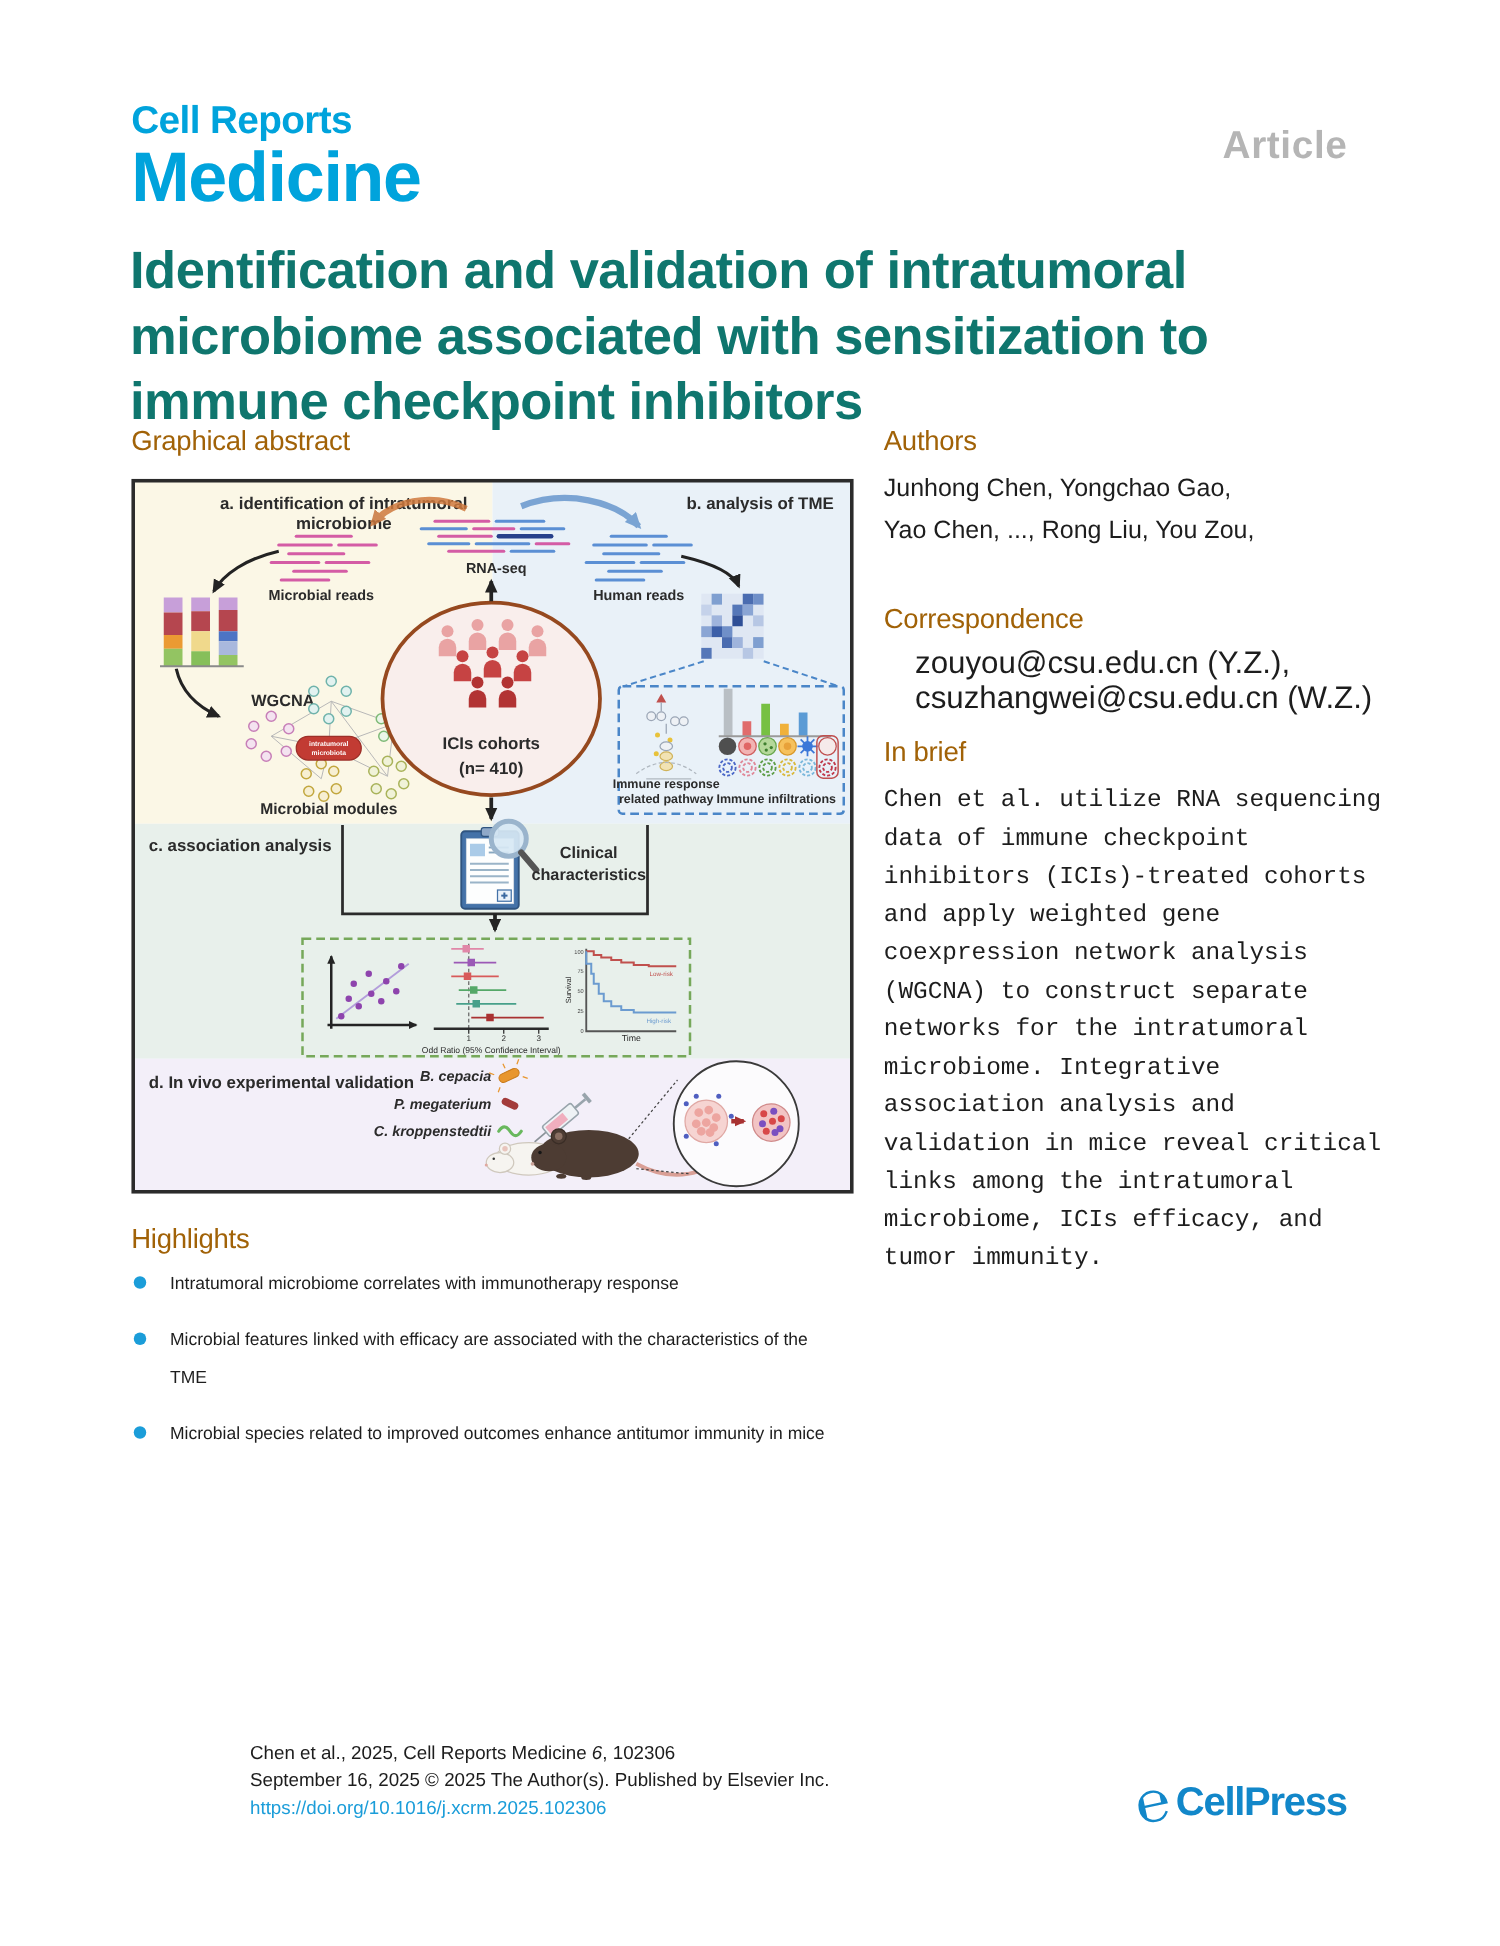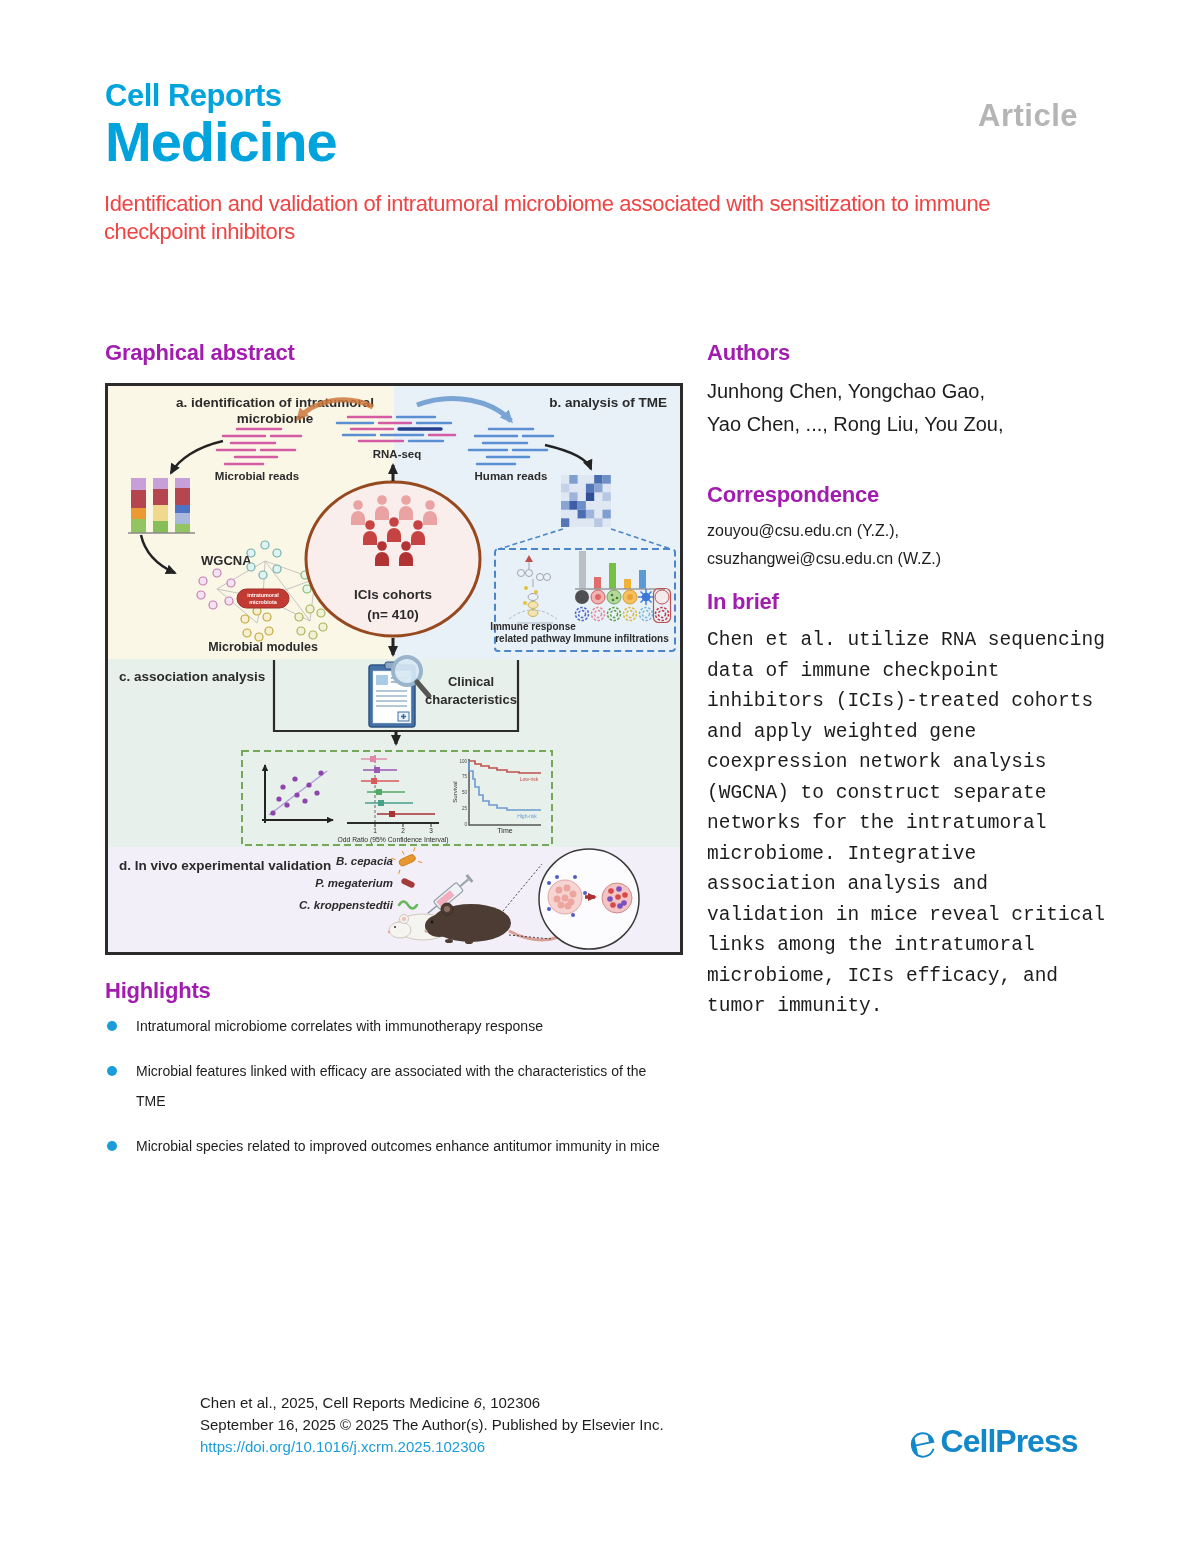--- a/index.html
+++ b/index.html
@@ -6,26 +6,26 @@
   .page {
     position:relative; width:1200px; height:1557px; margin:0 auto;
     background:#ffffff; font-family:"Liberation Sans", sans-serif; color:#231f20;
     overflow:hidden;
   }
   
   .logo { position:absolute; left:105px; top:80px; color:#00a3dc; font-weight:bold; line-height:1; letter-spacing:-0.5px; }
   .logo .l1 { font-size:31px; }
   .logo .l2 { font-size:56px; margin-top:3px; letter-spacing:-1px; }
   .article-badge { position:absolute; right:122px; top:98px; font-size:31px; font-weight:bold; color:#b5b5b5; letter-spacing:0.5px; }
-  .title { position:absolute; left:104px; top:190px; width:985px; font-size:22px; font-weight:normal; line-height:1.25; letter-spacing:-0.4px; color:#ef4444; }
+  .title { position:absolute; left:104px; top:190px; width:985px; font-size:42px; font-weight:bold; line-height:1.25; letter-spacing:-0.4px; color:#0f766e; }
   
-  .heading { position:absolute; color:#a21caf; font-size:22px; font-weight:bold; letter-spacing:-0.2px; }
+  .heading { position:absolute; color:#a16207; font-size:22px; font-weight:normal; letter-spacing:-0.2px; }
   
   .authors-block { position:absolute; left:707px; top:375px; font-size:20px; line-height:33px; color:#1d1d1d; }
-  .emails-block { position:absolute; left:707px; top:517px; font-size:16px; line-height:27.5px; color:#1d1d1d; }
+  .emails-block { position:absolute; left:732px; top:517px; font-size:25px; line-height:27.5px; color:#1d1d1d; }
   .inbrief-block { position:absolute; left:707px; top:625px; width:405px; font-size:19.5px; line-height:30.5px; color:#1d1d1d;font-family:Liberation Mono, monospace; }
   
   .hl-list { position:absolute; left:105px; top:1011px; width:580px; }
   .hl-item { display:flex; margin-bottom:15px; }
   .hl-bullet { flex:0 0 auto; width:10px; height:10px; border-radius:50%; background:#1b9dd9; margin:10px 19px 0 2px; }
   .hl-text { font-size:14px; line-height:30px; color:#1d1d1d; width:530px; }
   
   .footer { position:absolute; left:200px; top:1392px; font-size:15px; line-height:22px; color:#1d1d1d; }
   .footer .doi { color:#1b9dd9; text-decoration:none; }
   .cellpress { position:absolute; left:908px; top:1418px; display:flex; align-items:center; color:#1287c9; }

